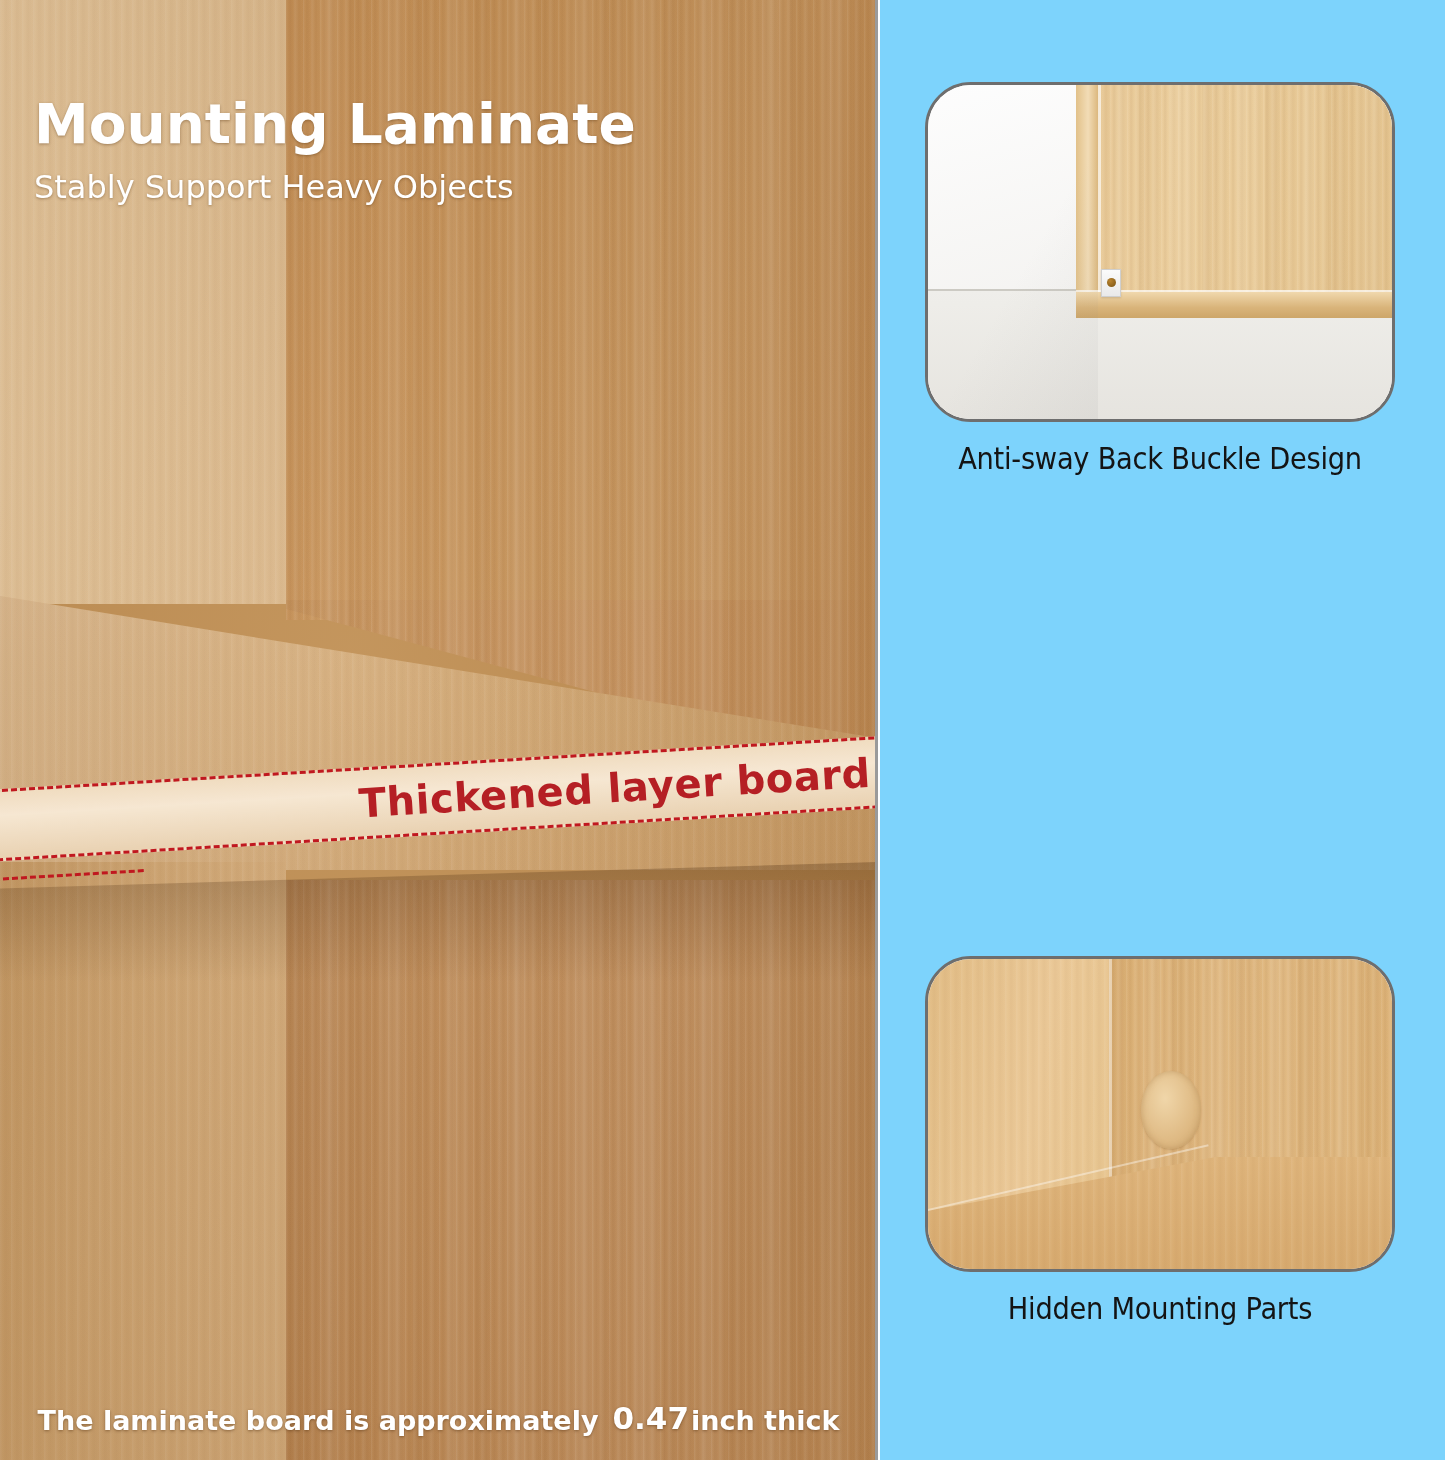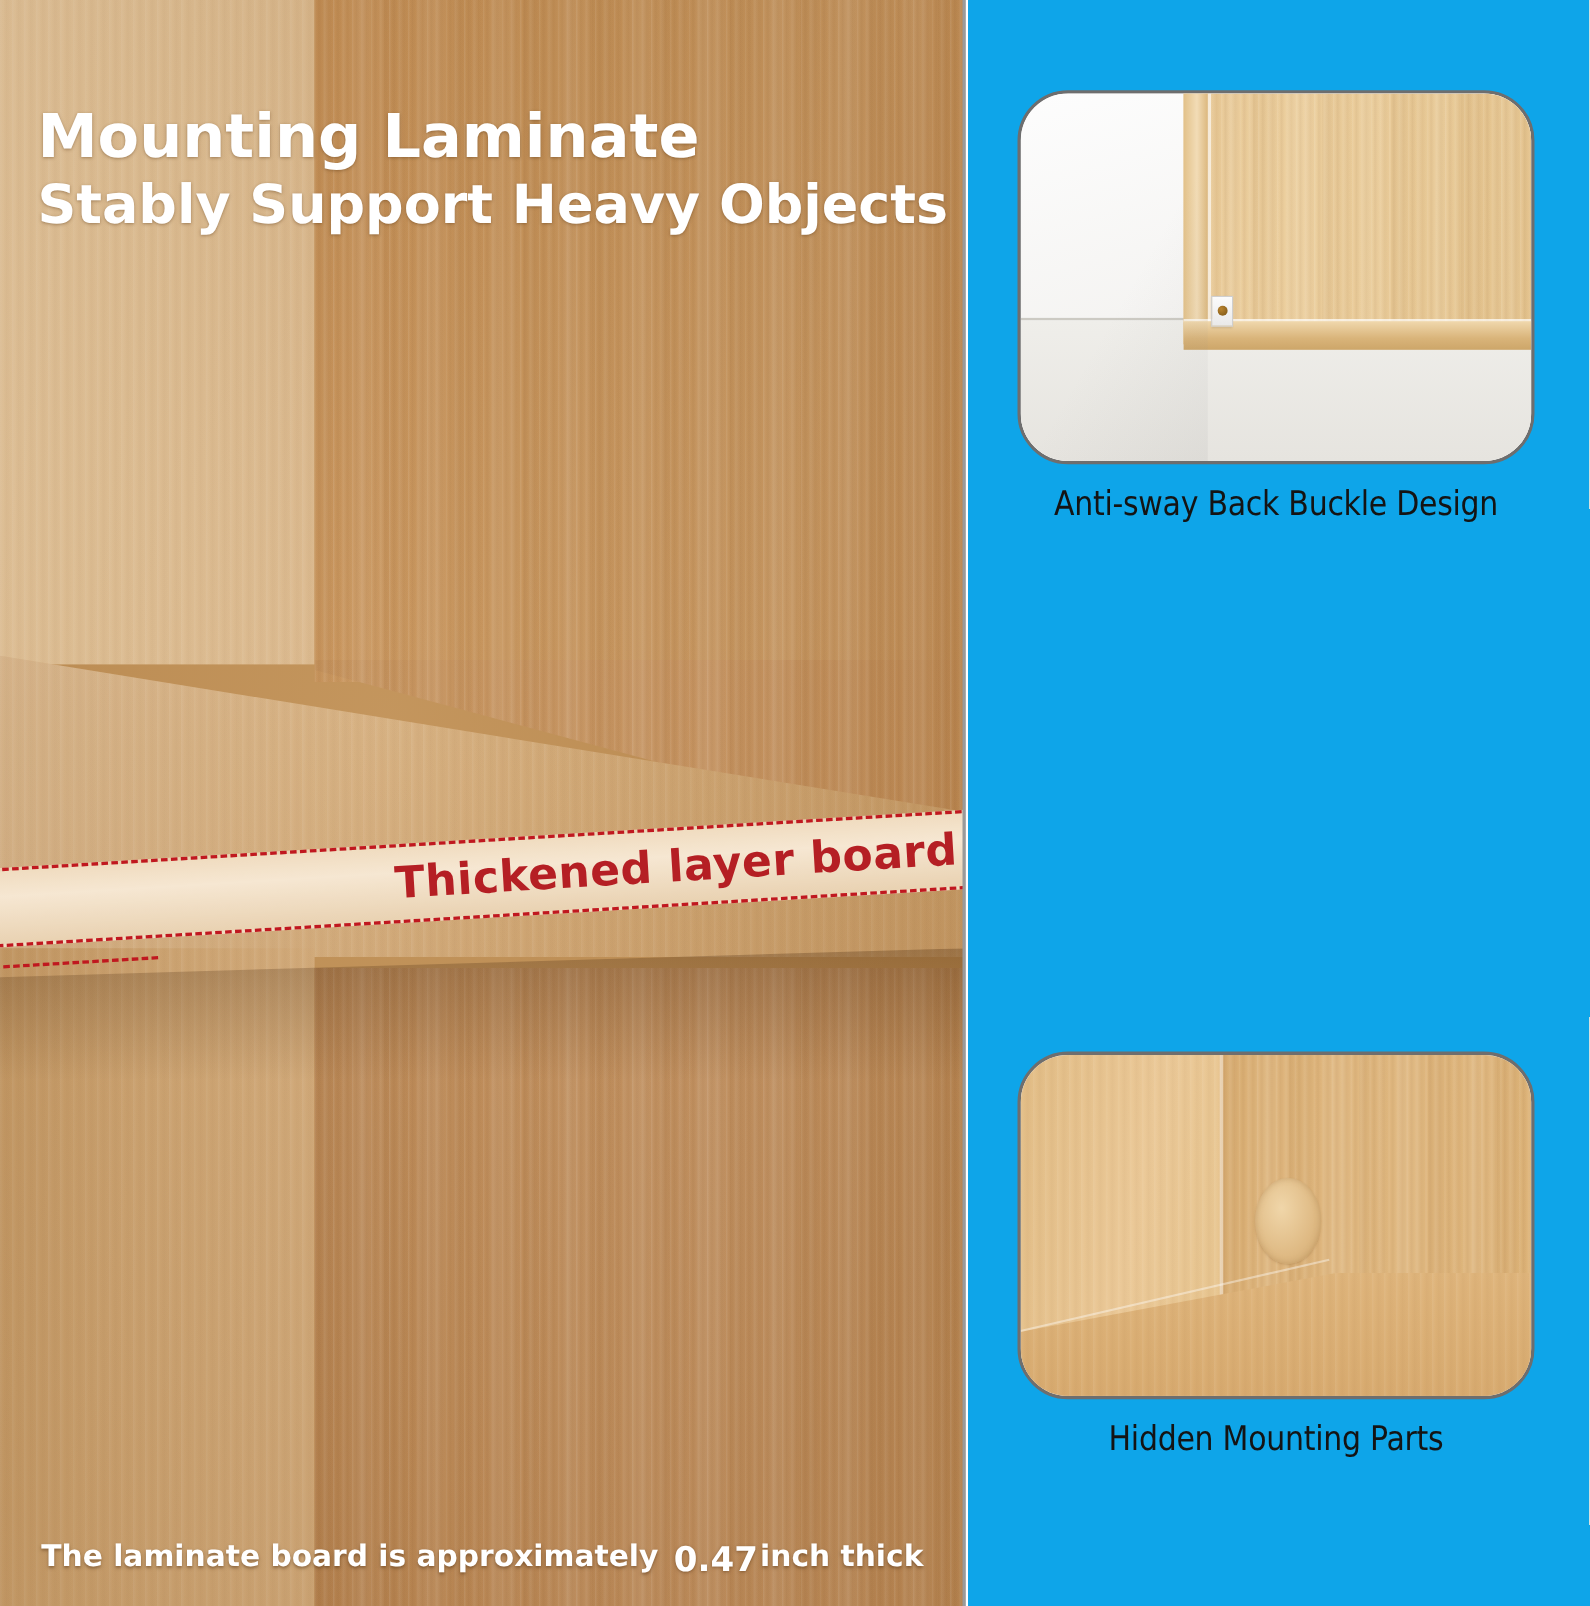--- a/index.html
+++ b/index.html
@@ -192,38 +192,38 @@
     font-weight: bold;
     font-size: 55px;
     line-height: 64px;
     color: #ffffff;
     letter-spacing: 0px;
     text-shadow: 0 1px 3px rgba(90,55,20,0.45);
     white-space: nowrap;
   }
   .headline-line2 {
     font-family: "DejaVu Sans", sans-serif;
-    font-weight: bold;
-    font-size: 49px;
+    font-weight: normal;
+    font-size: 32px;
     line-height: 62px;
     color: #ffffff;
     letter-spacing: 0px;
     text-shadow: 0 1px 3px rgba(90,55,20,0.45);
     white-space: nowrap;
   }
 
   
   .bottom-caption {
     position: absolute;
     left: 0;
     right: 0;
     bottom: 24px;
     z-index: 30;
     display: flex;
-    align-items: flex-start;
+    align-items: flex-end;
     justify-content: center;
     color: #ffffff;
     white-space: nowrap;
     text-shadow: 0 1px 3px rgba(80,45,15,0.5);
     pointer-events: none;
   }
   .cap-text {
     font-family: "DejaVu Sans", sans-serif;
     font-weight: bold;
     font-size: 27px;
@@ -240,21 +240,21 @@
     font-size: 27px;
   }
 
   
   .features {
     position: absolute;
     left: 880px;
     top: 0;
     width: 565px;
     height: 1460px;
-    background: #0ea5e9;
+    background: #7dd3fc;
   }
   .feature {
     position: absolute;
     left: 45px;
     width: 470px;
   }
   .thumb {
     position: relative;
     width: 470px;
     border: 3px solid #6e6e6e;

